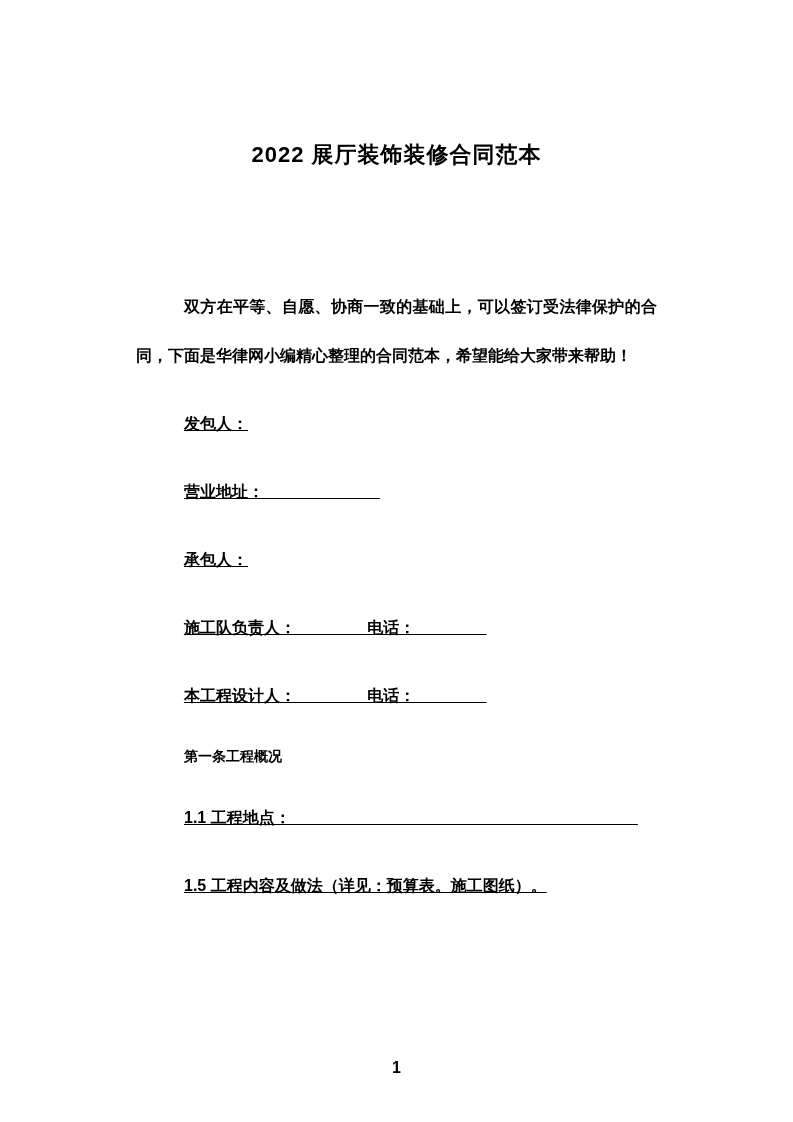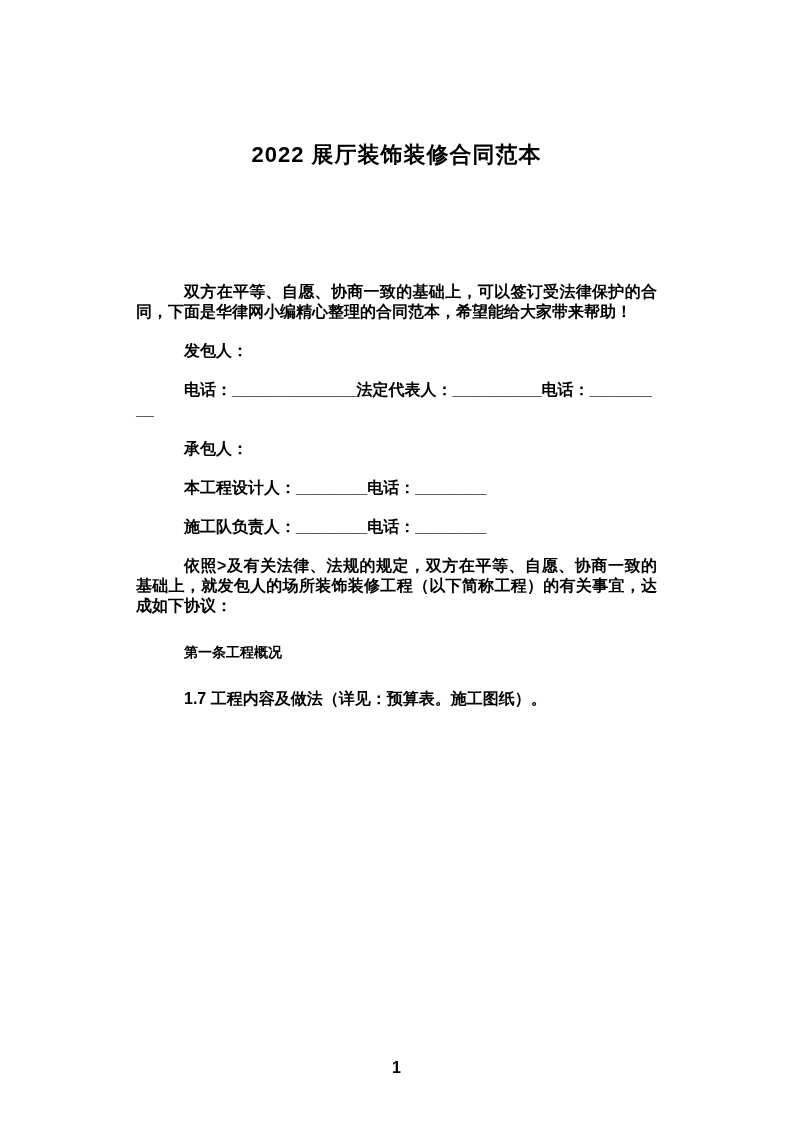--- a/index.html
+++ b/index.html
@@ -27,29 +27,30 @@
   .doc-title {
     font-size: 22px;
     line-height: 30px;
     text-align: center;
     letter-spacing: 1px;
     margin: 0 0 112px 0;
   }
 
   .para {
     font-size: 16px;
-    line-height: 20px;
+    line-height: 49px;
     text-align: justify;
     text-indent: 48px;
     margin: 0 0 19px 0;
     word-break: break-all;
   }
 
   .para.blank-line {
     text-align: left;
+    text-decoration: underline;
   }
 
   .section-heading {
     font-size: 14px;
     line-height: 35px;
     text-indent: 48px;
     margin: 0 0 19px 0;
   }
 
   .page-number {
@@ -67,34 +68,34 @@
 
 <div class="page">
   <div class="content">
 
     <h1 class="doc-title">2022 展厅装饰装修合同范本</h1>
 
     <p class="para">双方在平等、自愿、协商一致的基础上，可以签订受法律保护的合同，下面是华律网小编精心整理的合同范本，希望能给大家带来帮助！</p>
 
     <p class="para blank-line">发包人：</p>
 
+    <p class="para blank-line">营业地址：_____________</p>
 
 
-    <p class="para blank-line">电话：______________法定代表人：__________电话：_________</p>
 
     <p class="para blank-line">承包人：</p>
 
 
+    <p class="para blank-line">施工队负责人：________电话：________</p>
+
     <p class="para blank-line">本工程设计人：________电话：________</p>
 
-    <p class="para blank-line">施工队负责人：________电话：________</p>
-
-    <p class="para">依照&gt;及有关法律、法规的规定，双方在平等、自愿、协商一致的基础上，就发包人的场所装饰装修工程（以下简称工程）的有关事宜，达成如下协议：</p>
 
     <h2 class="section-heading">第一条工程概况</h2>
 
+    <p class="para blank-line">1.1 工程地点：_______________________________________</p>
 
-    <p class="para blank-line">1.7 工程内容及做法（详见：预算表。施工图纸）。</p>
+    <p class="para blank-line">1.5 工程内容及做法（详见：预算表。施工图纸）。</p>
 
   </div>
 
   <div class="page-number">1</div>
 </div>
 
 </body></html>

